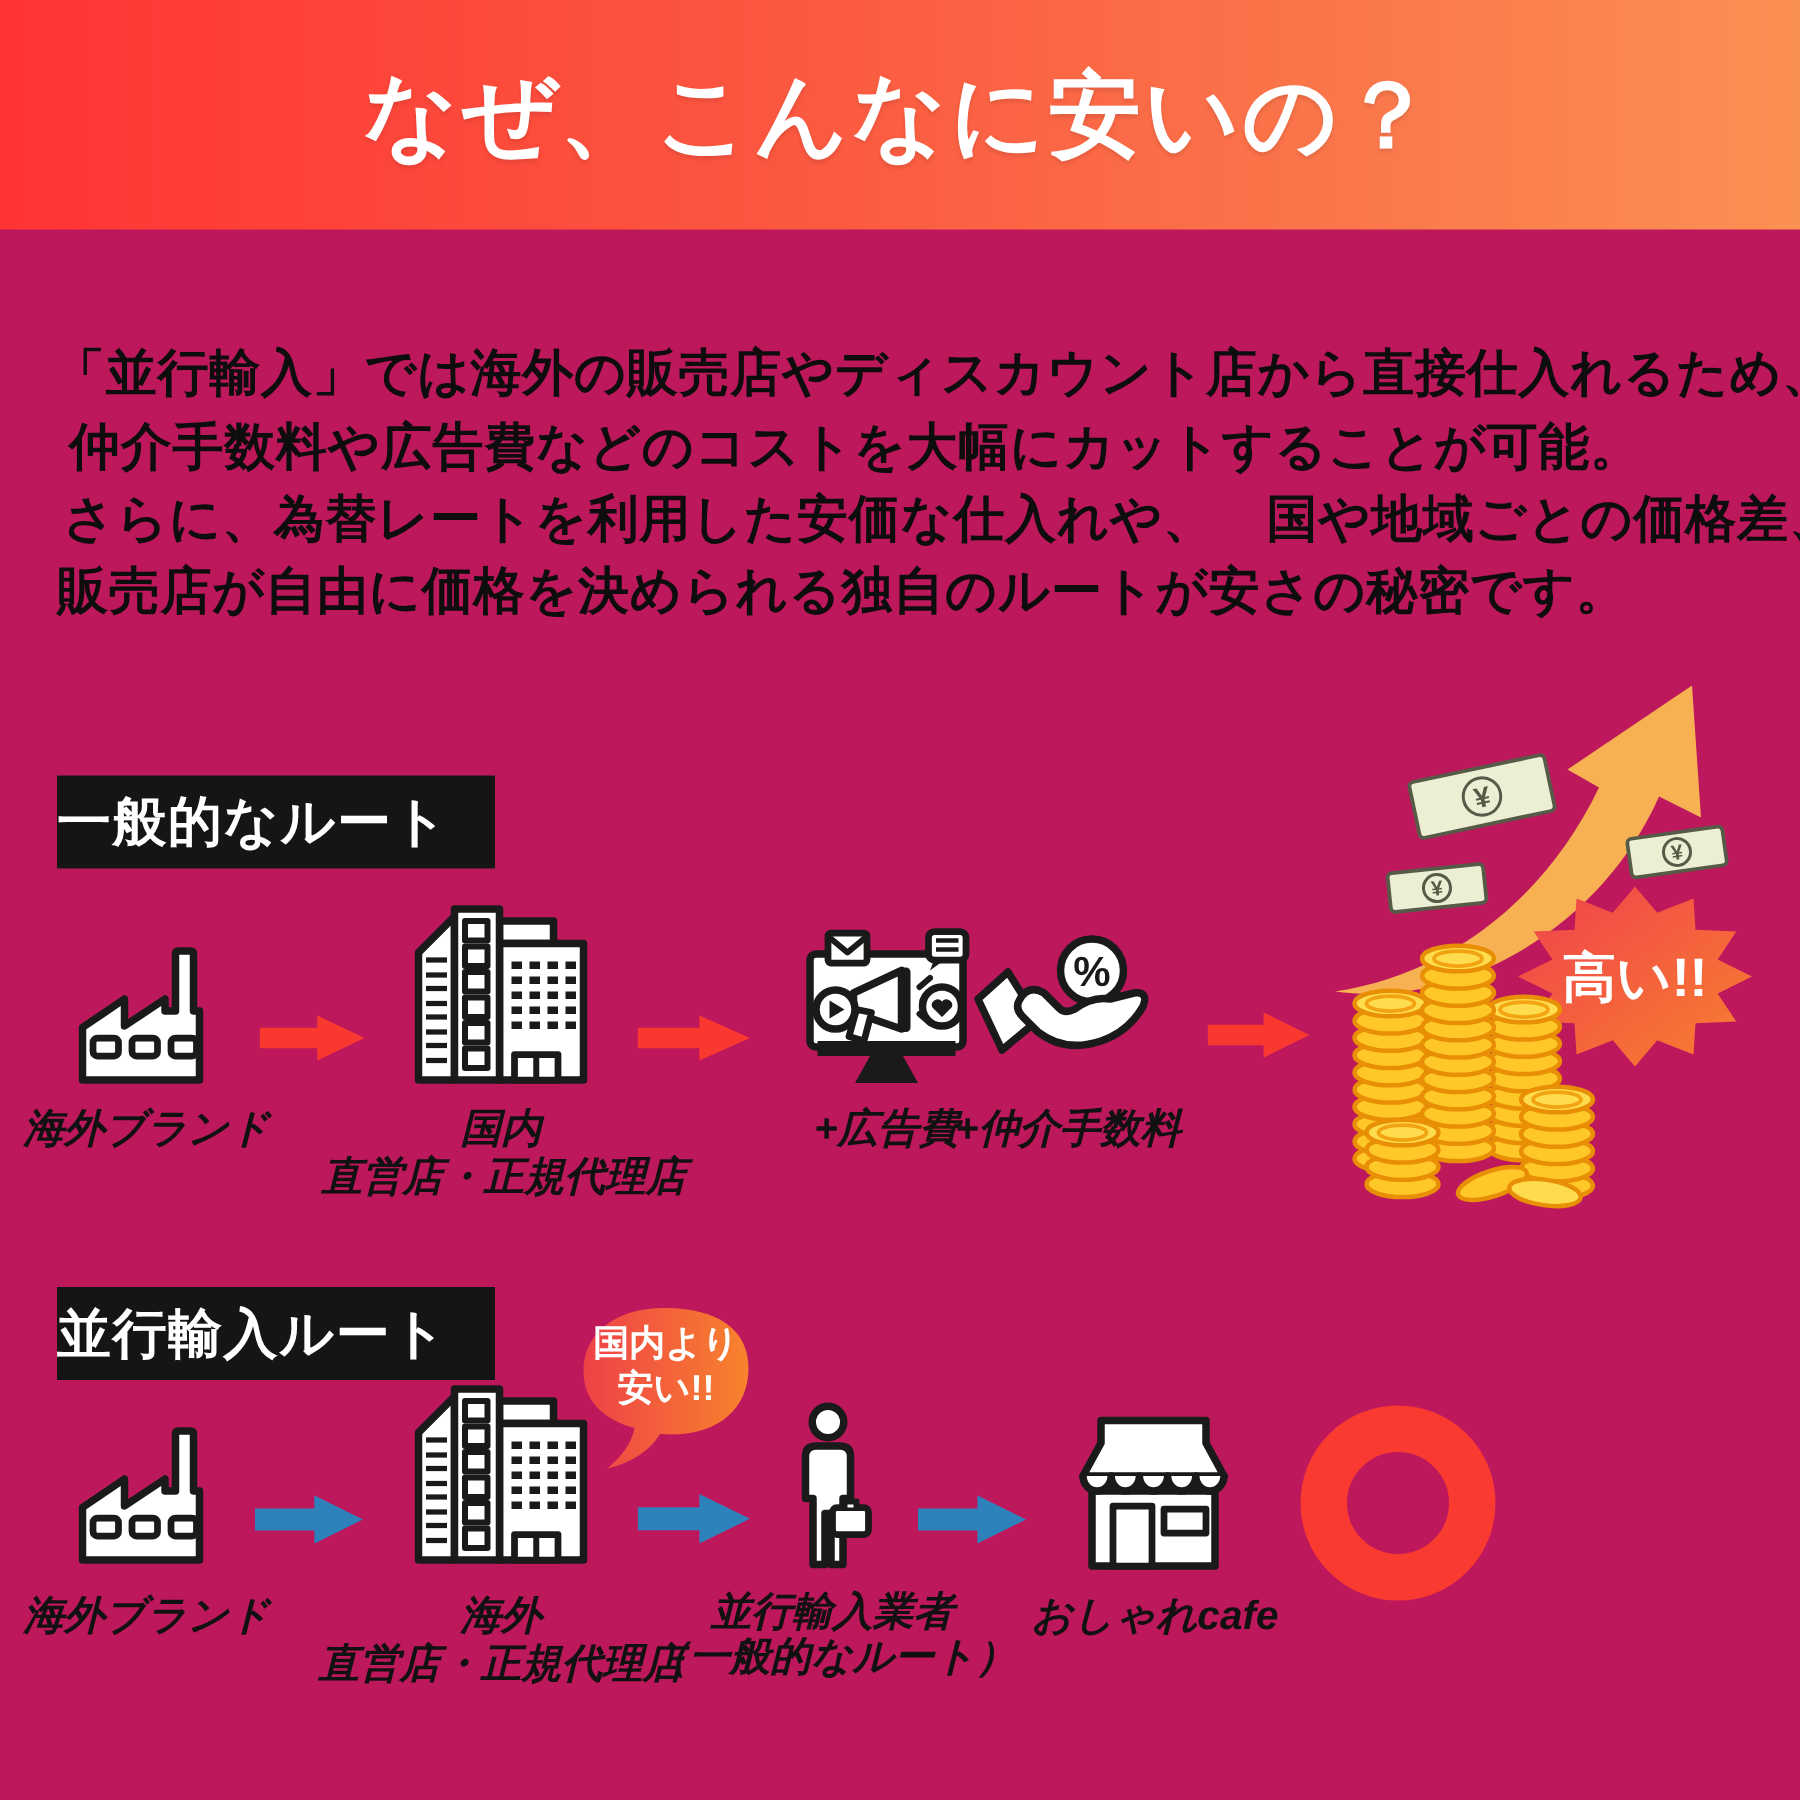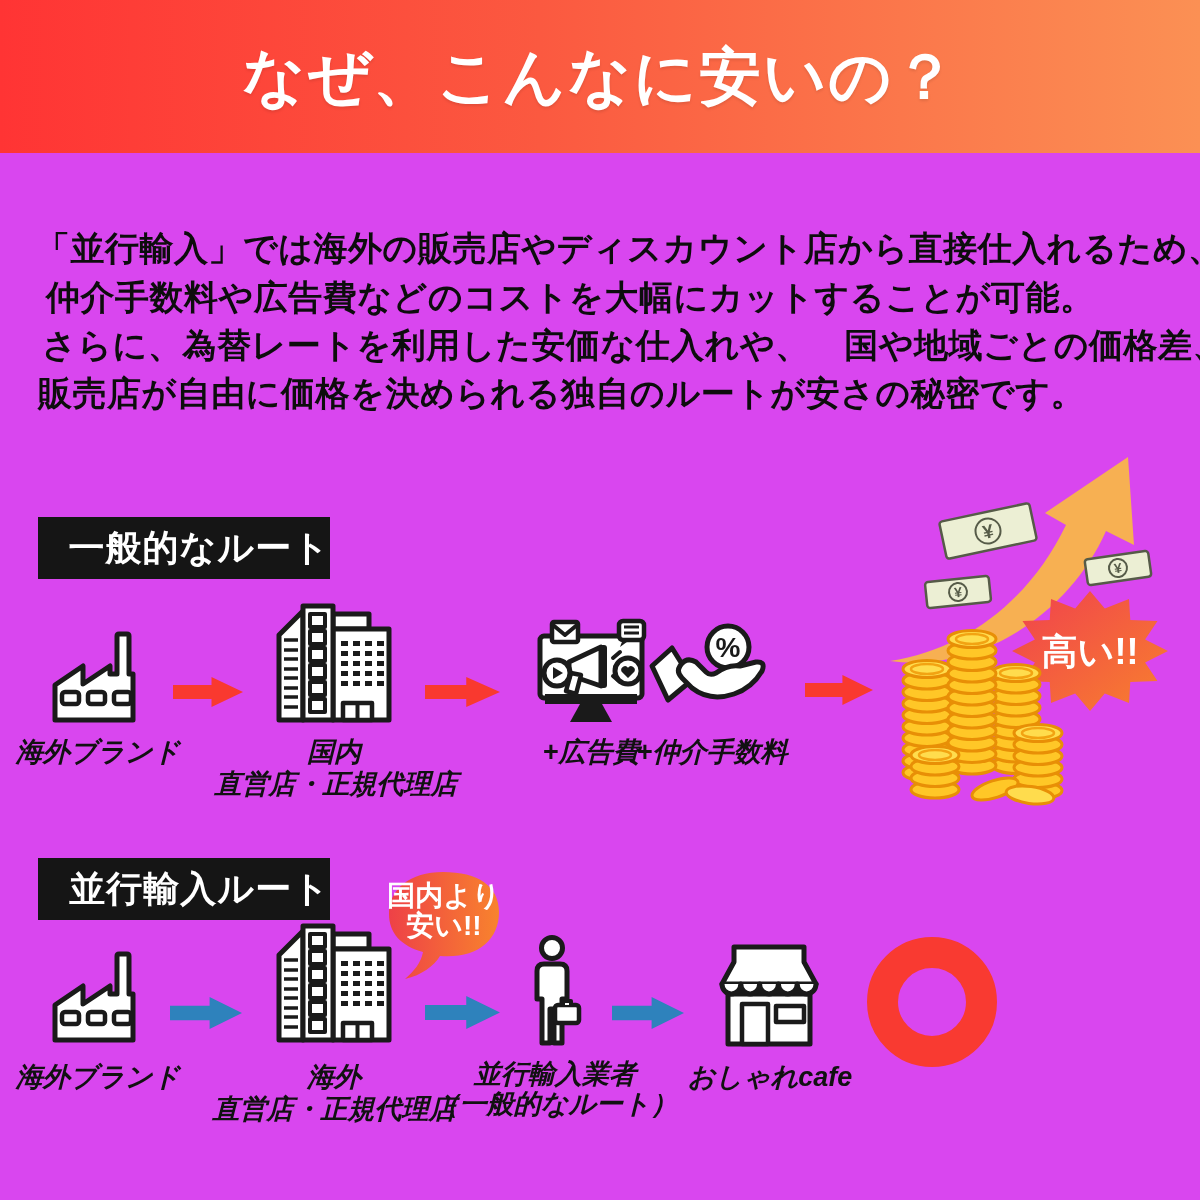--- a/index.html
+++ b/index.html
@@ -1,44 +1,44 @@
 <!DOCTYPE html>
 <html><head>
 <meta charset="utf-8">
 <style>
   html,body{margin:0;padding:0;background:#ffffff;}
-  .page{position:relative;width:1200px;height:1200px;background:#d946ef;overflow:hidden;
+  .page{position:relative;width:1200px;height:1200px;background:#be185d;overflow:hidden;
         font-family:"Liberation Sans","DejaVu Sans",sans-serif;color:#111;}
   .abs{position:absolute;}
 
   
   .banner{left:0;top:0;width:1200px;height:153px;
           background:linear-gradient(90deg,#ff3434 0%,#fb5940 45%,#fb9054 100%);
           display:flex;align-items:center;justify-content:center;}
   .banner h1{margin:0;color:#fff;font-size:62px;font-weight:800;letter-spacing:2px;
              text-shadow:0 2px 3px rgba(0,0,0,0.10);}
 
   
   .intro-line{white-space:nowrap;font-size:34px;font-weight:800;letter-spacing:.5px;color:#0d0d0d;}
 
   
-  .section-box{width:292px;height:62px;background:#151515;display:flex;align-items:center;justify-content:flex-end;}
+  .section-box{width:292px;height:62px;background:#151515;display:flex;align-items:center;justify-content:flex-start;}
   .section-box span{color:#fff;font-size:36px;font-weight:800;letter-spacing:1px;}
 
   
   .dlabel{font-size:27px;font-weight:800;color:#111;text-align:center;white-space:nowrap;
           transform:translateX(-50%);font-style:italic;}
 
   
   .arrow{clip-path:polygon(0 27%,55% 27%,55% 0,100% 50%,55% 100%,55% 73%,0 73%);}
   .arrow.red{background:#f9392f;}
   .arrow.blue{background:#2e82bc;}
 
   
-  .bubble-text{width:116px;text-align:center;color:#fff;font-size:28px;font-weight:800;line-height:30px;}
+  .bubble-text{width:116px;text-align:center;color:#fff;font-size:24px;font-weight:800;line-height:30px;}
 
   
   .ok-ring{width:68px;height:68px;border:31px solid #f93a31;border-radius:50%;}
 
   svg{overflow:visible;}
   .ln{stroke:#1a1a1a;fill:#fff;stroke-linejoin:round;stroke-linecap:round;}
 </style>
 </head>
 <body>
 

